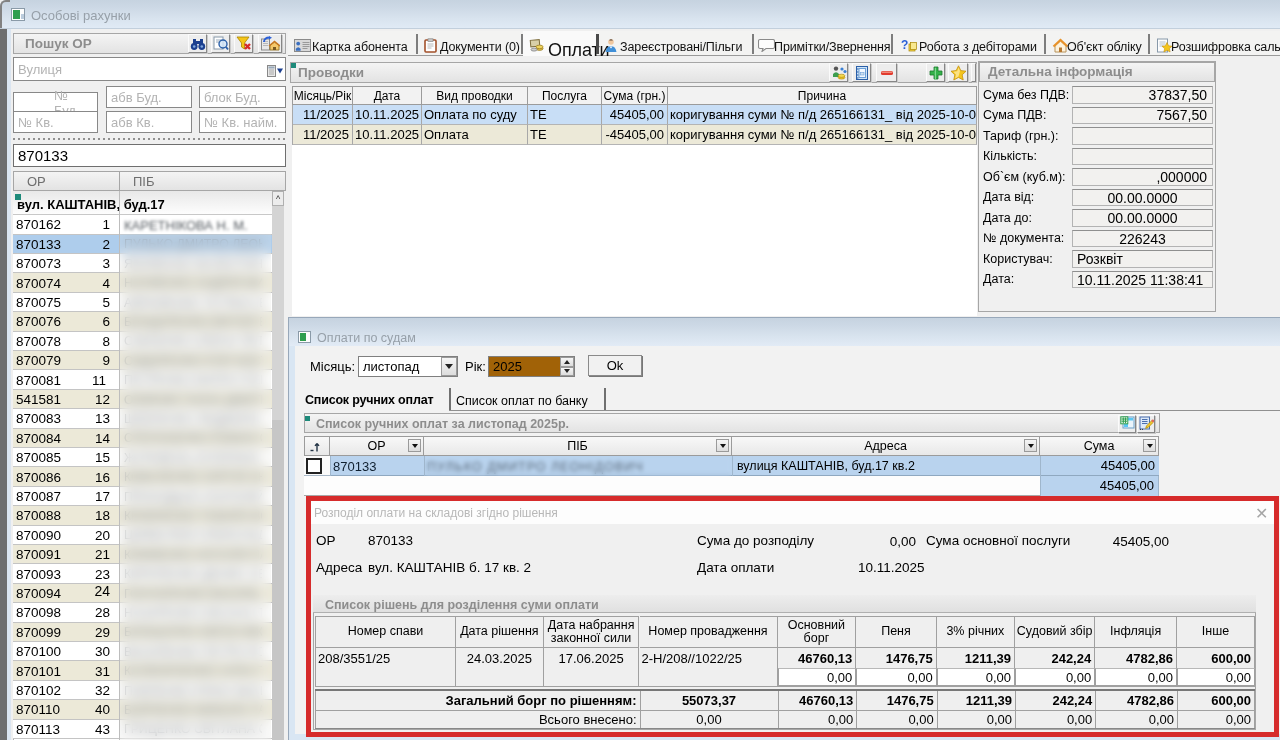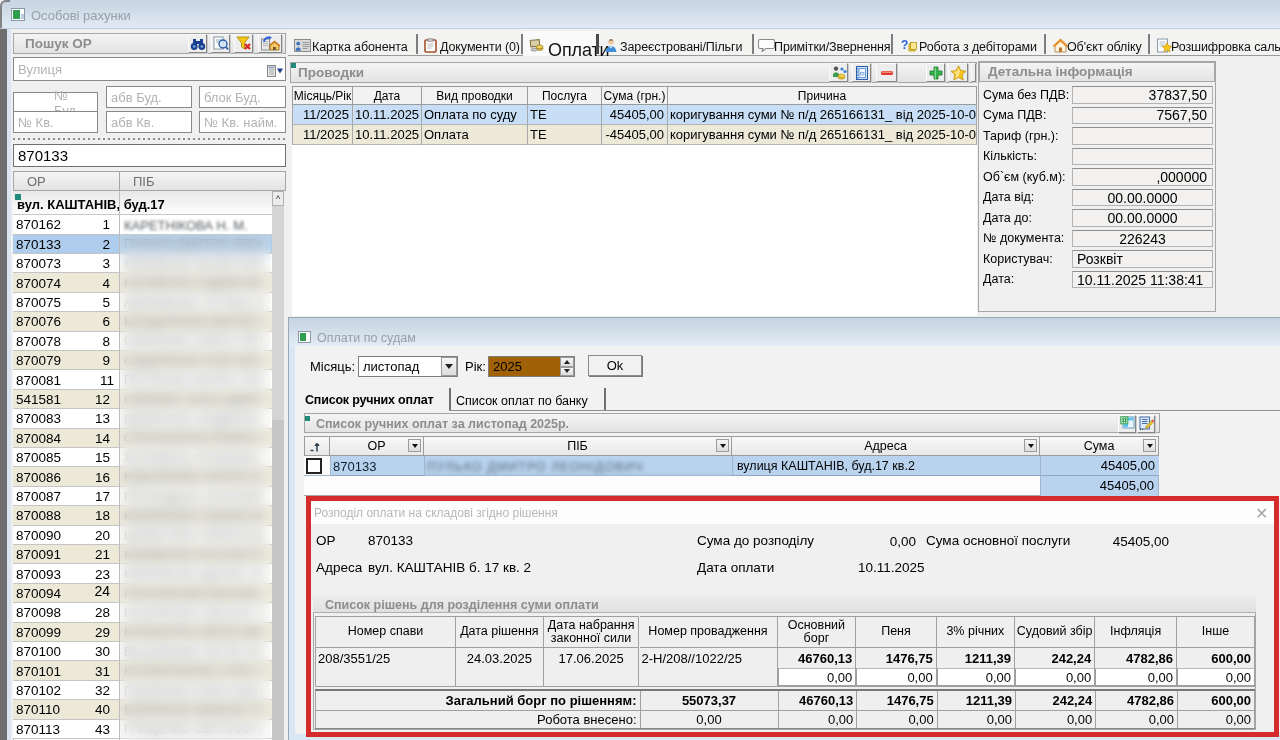--- a/index.html
+++ b/index.html
@@ -116,21 +116,21 @@
 <div class="abs" style="left:13px;top:331.6px;width:259px;height:19.4px;background:#ffffff;border-bottom:1px solid #c4c4c4;"></div>
 <div class="abs" style="left:16px;top:333.8px;font-size:13.5px;color:#000;font-weight:normal;white-space:nowrap;">870078</div>
 <div class="cell cr abs" style="left:60px;top:331.6px;width:52px;height:19.4px;padding-right:2px;font-size:13.5px;">8</div>
 <div class="abs" style="left:124px;top:334.4px;width:138px;overflow:hidden;white-space:nowrap;font-size:12.3px;color:#757b83;">САВЧЕНКО ОЛЕНА ПЕТРІВНА</div>
 <div class="abs" style="left:13px;top:351px;width:259px;height:19.4px;background:#ece9d8;border-bottom:1px solid #c4c4c4;"></div>
 <div class="abs" style="left:16px;top:353.2px;font-size:13.5px;color:#000;font-weight:normal;white-space:nowrap;">870079</div>
 <div class="cell cr abs" style="left:60px;top:351px;width:52px;height:19.4px;padding-right:2px;font-size:13.5px;">9</div>
 <div class="abs" style="left:124px;top:353.8px;width:138px;overflow:hidden;white-space:nowrap;font-size:12.3px;color:#757b83;">СИДОРЕНКО ІГОР КОСТЯНТИНОВИЧ</div>
 <div class="abs" style="left:13px;top:370.4px;width:259px;height:19.4px;background:#ffffff;border-bottom:1px solid #c4c4c4;"></div>
 <div class="abs" style="left:16px;top:372.6px;font-size:13.5px;color:#000;font-weight:normal;white-space:nowrap;">870081</div>
-<div class="cell cr abs" style="left:64px;top:370.4px;width:52px;height:19.4px;padding-right:2px;font-size:13.5px;">11</div>
+<div class="cell cr abs" style="left:56px;top:370.4px;width:52px;height:19.4px;padding-right:2px;font-size:13.5px;">11</div>
 <div class="abs" style="left:124px;top:373.2px;width:138px;overflow:hidden;white-space:nowrap;font-size:12.3px;color:#757b83;">ПЕТРЕНКО МАРІЯ СТЕПАНІВНА</div>
 <div class="abs" style="left:13px;top:389.8px;width:259px;height:19.4px;background:#ece9d8;border-bottom:1px solid #c4c4c4;"></div>
 <div class="abs" style="left:16px;top:392px;font-size:13.5px;color:#000;font-weight:normal;white-space:nowrap;">541581</div>
 <div class="cell cr abs" style="left:60px;top:389.8px;width:52px;height:19.4px;padding-right:2px;font-size:13.5px;">12</div>
 <div class="abs" style="left:124px;top:392.6px;width:138px;overflow:hidden;white-space:nowrap;font-size:12.3px;color:#757b83;">ОЛІЙНИК ГАННА ДМИТРІВНА</div>
 <div class="abs" style="left:13px;top:409.2px;width:259px;height:19.4px;background:#ffffff;border-bottom:1px solid #c4c4c4;"></div>
 <div class="abs" style="left:16px;top:411.4px;font-size:13.5px;color:#000;font-weight:normal;white-space:nowrap;">870083</div>
 <div class="cell cr abs" style="left:60px;top:409.2px;width:52px;height:19.4px;padding-right:2px;font-size:13.5px;">13</div>
 <div class="abs" style="left:124px;top:412px;width:138px;overflow:hidden;white-space:nowrap;font-size:12.3px;color:#757b83;">ШЕВЧЕНКО ЛЮДМИЛА ВІКТОРІВНА</div>
 <div class="abs" style="left:13px;top:428.6px;width:259px;height:19.4px;background:#ece9d8;border-bottom:1px solid #c4c4c4;"></div>
@@ -500,21 +500,21 @@
 <div class="abs" style="left:315px;top:689px;width:940px;height:2px;background:#777;"></div>
 <div class="cell abs" style="left:315px;top:691px;width:324.5px;height:19px;background:#efefef;border-left:1px solid #a0a0a0;justify-content:flex-end;font-weight:bold;font-size:13px;padding-right:3px;">Загальний борг по рішенням:</div>
 <div class="cell cc abs" style="left:639.5px;top:691px;width:138px;height:19px;background:#efefef;border-left:1px solid #a0a0a0;font-weight:bold;font-size:13px;">55073,37</div>
 <div class="cell cr abs" style="left:777.5px;top:691px;width:78.8px;height:19px;background:#efefef;border-left:1px solid #a0a0a0;border-right:none;padding-right:3px;font-weight:bold;font-size:13px;">46760,13</div>
 <div class="cell cr abs" style="left:856.3px;top:691px;width:80.4px;height:19px;background:#efefef;border-left:1px solid #a0a0a0;border-right:none;padding-right:3px;font-weight:bold;font-size:13px;">1476,75</div>
 <div class="cell cr abs" style="left:936.7px;top:691px;width:78.4px;height:19px;background:#efefef;border-left:1px solid #a0a0a0;border-right:none;padding-right:3px;font-weight:bold;font-size:13px;">1211,39</div>
 <div class="cell cr abs" style="left:1015.1px;top:691px;width:80.1px;height:19px;background:#efefef;border-left:1px solid #a0a0a0;border-right:none;padding-right:3px;font-weight:bold;font-size:13px;">242,24</div>
 <div class="cell cr abs" style="left:1095.2px;top:691px;width:81.8px;height:19px;background:#efefef;border-left:1px solid #a0a0a0;border-right:none;padding-right:3px;font-weight:bold;font-size:13px;">4782,86</div>
 <div class="cell cr abs" style="left:1177px;top:691px;width:78px;height:19px;background:#efefef;border-left:1px solid #a0a0a0;border-right:1px solid #a0a0a0;padding-right:3px;font-weight:bold;font-size:13px;">600,00</div>
 <div class="abs" style="left:315px;top:710px;width:940px;height:1px;background:#a0a0a0;"></div>
-<div class="cell abs" style="left:315px;top:711px;width:324.5px;height:17px;background:#efefef;border-left:1px solid #a0a0a0;justify-content:flex-end;font-size:13px;padding-right:3px;">Робота внесено:</div>
+<div class="cell abs" style="left:315px;top:711px;width:324.5px;height:17px;background:#efefef;border-left:1px solid #a0a0a0;justify-content:flex-end;font-size:13px;padding-right:3px;">Всього внесено:</div>
 <div class="cell cc abs" style="left:639.5px;top:711px;width:138px;height:17px;background:#efefef;border-left:1px solid #a0a0a0;font-size:13px;">0,00</div>
 <div class="cell cr abs" style="left:777.5px;top:711px;width:78.8px;height:17px;background:#efefef;border-left:1px solid #a0a0a0;border-right:none;padding-right:3px;font-size:13px;">0,00</div>
 <div class="cell cr abs" style="left:856.3px;top:711px;width:80.4px;height:17px;background:#efefef;border-left:1px solid #a0a0a0;border-right:none;padding-right:3px;font-size:13px;">0,00</div>
 <div class="cell cr abs" style="left:936.7px;top:711px;width:78.4px;height:17px;background:#efefef;border-left:1px solid #a0a0a0;border-right:none;padding-right:3px;font-size:13px;">0,00</div>
 <div class="cell cr abs" style="left:1015.1px;top:711px;width:80.1px;height:17px;background:#efefef;border-left:1px solid #a0a0a0;border-right:none;padding-right:3px;font-size:13px;">0,00</div>
 <div class="cell cr abs" style="left:1095.2px;top:711px;width:81.8px;height:17px;background:#efefef;border-left:1px solid #a0a0a0;border-right:none;padding-right:3px;font-size:13px;">0,00</div>
 <div class="cell cr abs" style="left:1177px;top:711px;width:78px;height:17px;background:#efefef;border-left:1px solid #a0a0a0;border-right:1px solid #a0a0a0;padding-right:3px;font-size:13px;">0,00</div>
 <div class="abs" style="left:315px;top:728px;width:940px;height:1px;background:#888;"></div>
 </div>
 </body></html>

